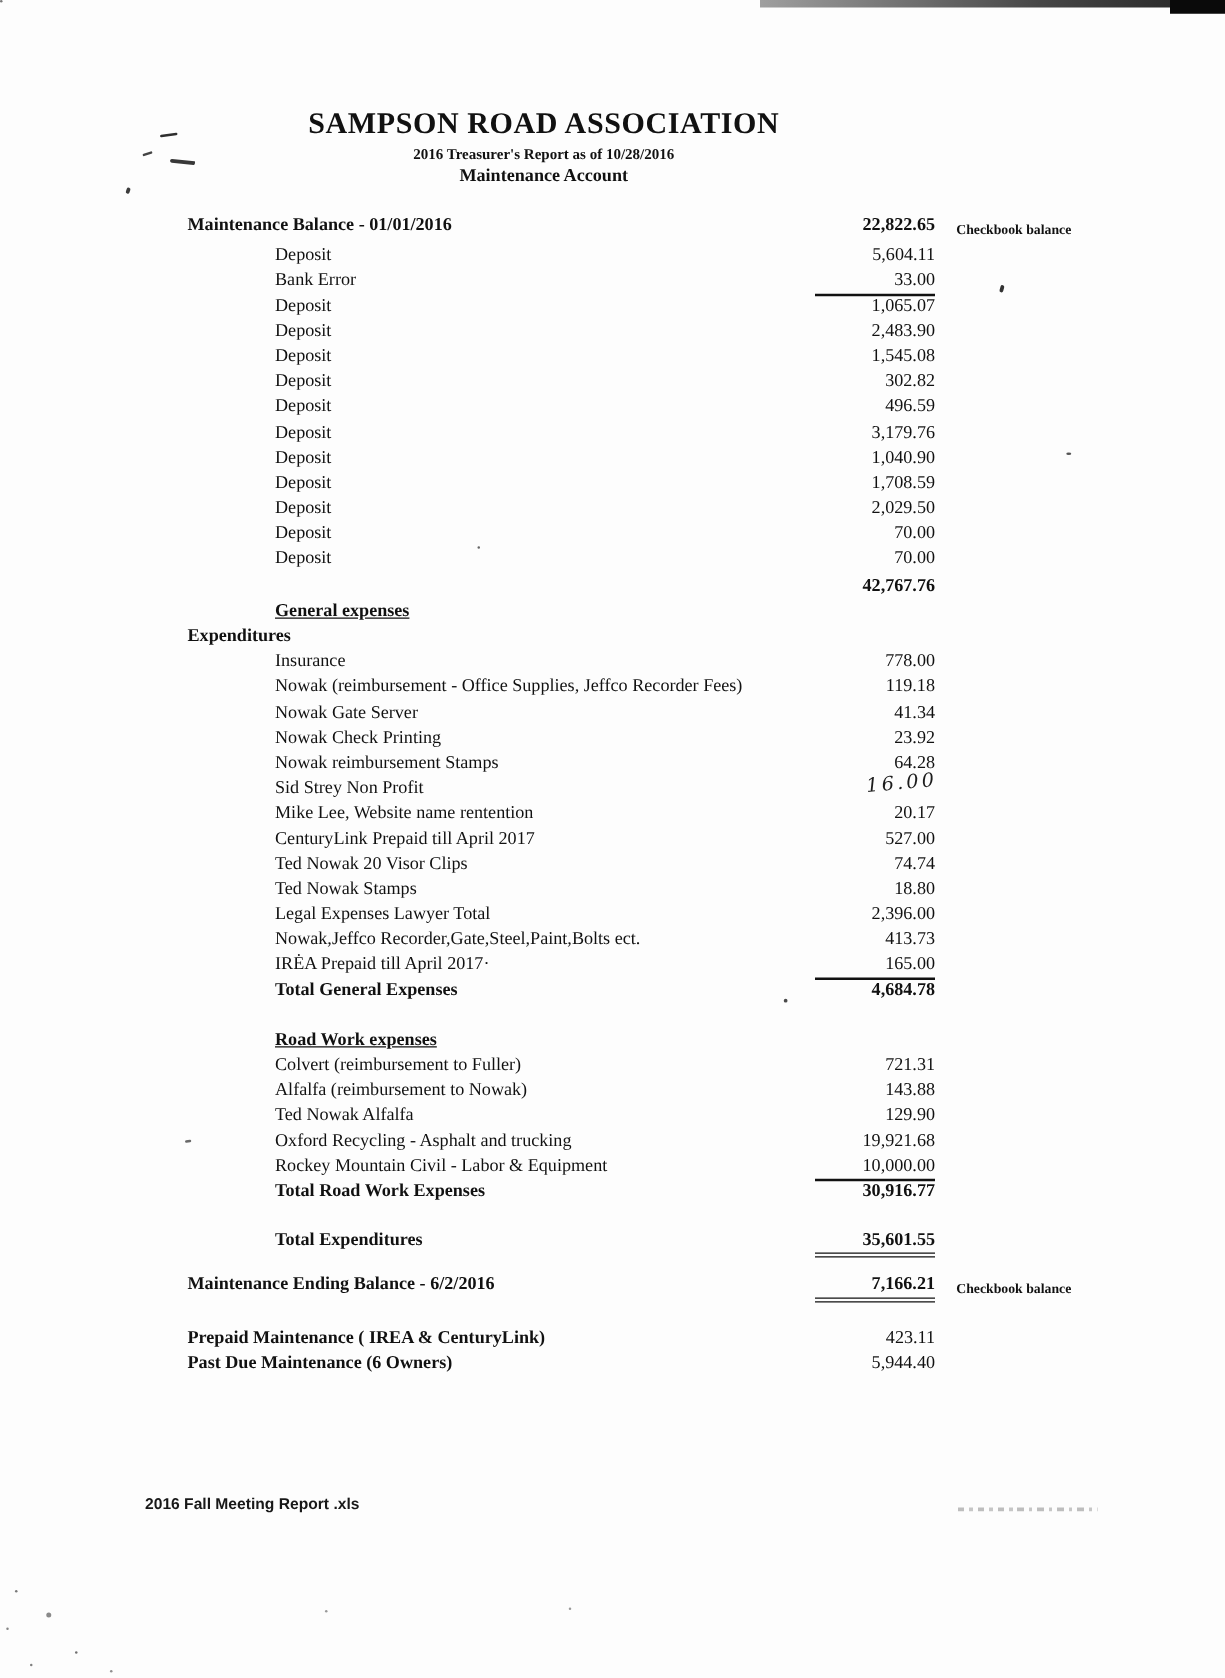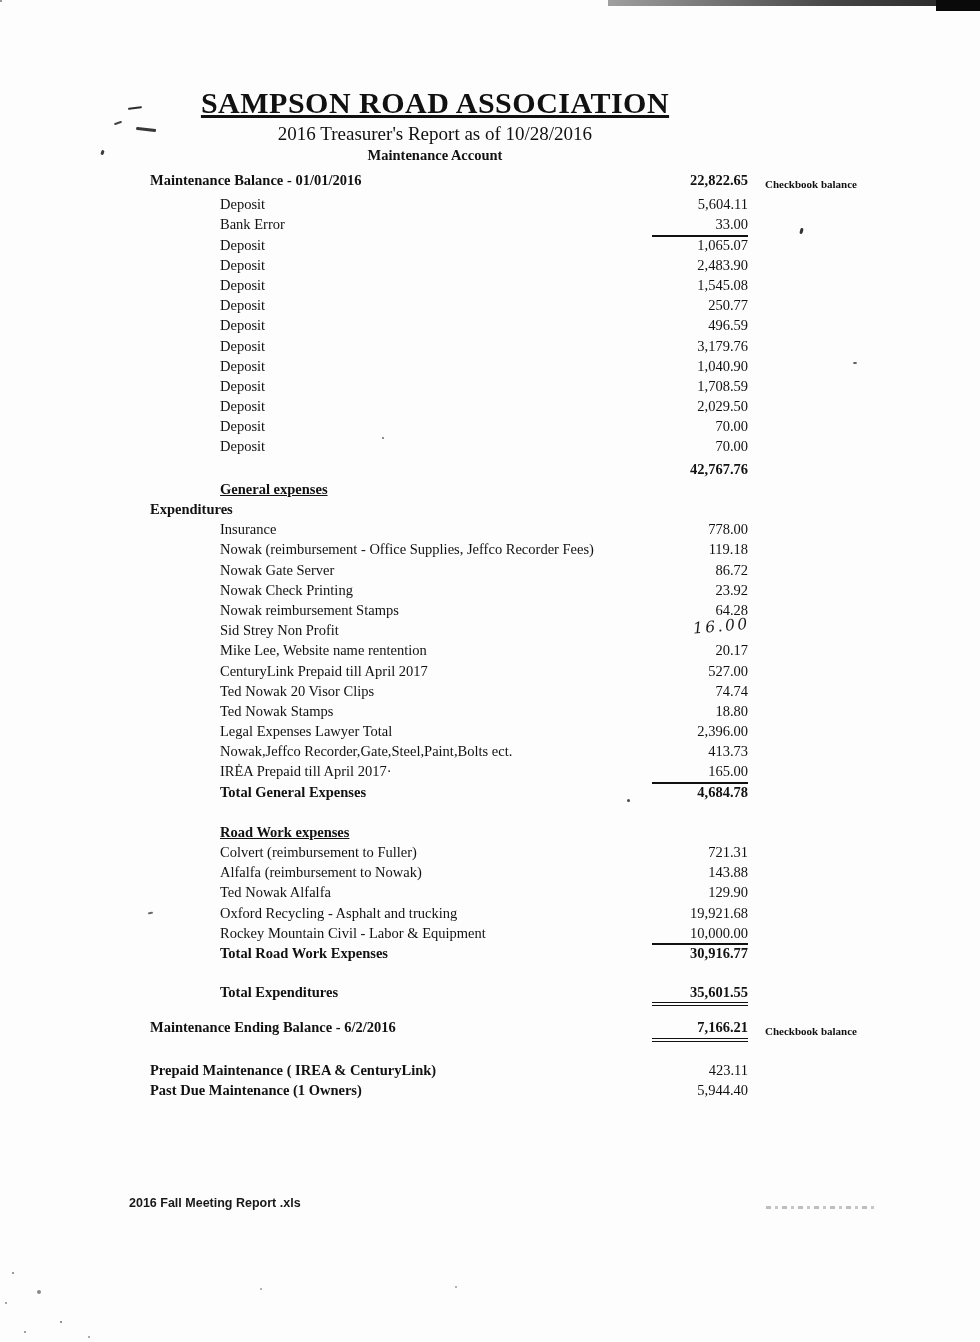--- a/index.html
+++ b/index.html
@@ -8,22 +8,22 @@
   body {
     position:relative; width:980px; height:1342px;
     background:var(--paper); overflow:hidden;
     font-family:"Liberation Serif","DejaVu Serif",serif;
     color:var(--ink);
   }
   .page { position:absolute; inset:0; }
 
   
   .hdr { position:absolute; top:86px; left:0; width:870px; text-align:center; }
-  .hdr .title { font-size:30px; font-weight:bold; letter-spacing:.5px;text-decoration:underline; }
-  .hdr .sub   { font-size:19px; font-weight:normal; margin-top:3px; }
+  .hdr .title { font-size:24px; font-weight:bold; letter-spacing:.5px; }
+  .hdr .sub   { font-size:12px; font-weight:bold; margin-top:3px; }
   .hdr .sub2  { font-size:14.5px; font-weight:bold; margin-top:2px;text-align:center; }
 
   
   .rows { position:absolute; top:170px; left:0; width:780px; }
   .row { position:relative; height:20.2px; font-size:14.5px; line-height:20.2px; }
   .lbl { position:absolute; top:0; white-space:nowrap; }
   .row.ind0 .lbl { left:150px; }
   .row.ind1 .lbl { left:220px; }
   .lbl.b { font-weight:bold; }
   .lbl.ul { text-decoration:underline; }
@@ -32,21 +32,21 @@
   .val.u { border-bottom:2px solid var(--ink); }
   .val.du { border-bottom:4px double var(--ink); }
   .val.hand {
     font-family:"DejaVu Serif",serif; font-style:italic; font-size:15.5px;
     letter-spacing:2.5px; transform:rotate(-5deg) translate(2px,-2px); color:#1c1c1c;
   }
   .note { position:absolute; top:4px; left:765px; font-size:11px; font-weight:bold; white-space:nowrap; }
 
   
   .ftr {
-    position:absolute; top:1196px; left:129px;
+    position:absolute; top:1196px; left:116px;
     font-family:"Liberation Sans","DejaVu Sans",sans-serif;
     font-weight:bold; font-size:12.5px; color:#181818;
   }
 
   
   .art { position:absolute; pointer-events:none; }
   .a-topband { left:608px; top:0; width:372px; height:6px;
     background:linear-gradient(90deg, rgba(45,45,45,.45), rgba(25,25,25,.8) 60%, rgba(10,10,10,.9)); }
   .a-corner { left:936px; top:0; width:44px; height:11px; background:#0a0a0a; }
   .a-p1 { left:128px; top:107px; width:14px; height:2px; background:#2e2e2e; transform:rotate(-8deg); border-radius:2px; }
@@ -97,21 +97,21 @@
       <div class="row ind1">
         <span class="lbl">Deposit</span>
         <span class="val">2,483.90</span>
       </div>
       <div class="row ind1">
         <span class="lbl">Deposit</span>
         <span class="val">1,545.08</span>
       </div>
       <div class="row ind1">
         <span class="lbl">Deposit</span>
-        <span class="val">250.77</span>
+        <span class="val">302.82</span>
       </div>
       <div class="row ind1">
         <span class="lbl">Deposit</span>
         <span class="val">496.59</span>
       </div>
       <div class="row ind1">
         <span class="lbl">Deposit</span>
         <span class="val">3,179.76</span>
       </div>
       <div class="row ind1">
@@ -147,21 +147,21 @@
       <div class="row ind1">
         <span class="lbl">Insurance</span>
         <span class="val">778.00</span>
       </div>
       <div class="row ind1">
         <span class="lbl">Nowak (reimbursement - Office Supplies, Jeffco Recorder Fees)</span>
         <span class="val">119.18</span>
       </div>
       <div class="row ind1">
         <span class="lbl">Nowak Gate Server</span>
-        <span class="val">86.72</span>
+        <span class="val">41.34</span>
       </div>
       <div class="row ind1">
         <span class="lbl">Nowak Check Printing</span>
         <span class="val">23.92</span>
       </div>
       <div class="row ind1">
         <span class="lbl">Nowak reimbursement Stamps</span>
         <span class="val">64.28</span>
       </div>
       <div class="row ind1">
@@ -234,21 +234,21 @@
       <div class="row ind0" style="margin-top: 15px;">
         <span class="lbl b">Maintenance Ending Balance - 6/2/2016</span>
         <span class="val b du">7,166.21</span>
         <span class="note">Checkbook balance</span>
       </div>
       <div class="row ind0" style="margin-top: 22px;">
         <span class="lbl b">Prepaid Maintenance ( IREA &amp; CenturyLink)</span>
         <span class="val">423.11</span>
       </div>
       <div class="row ind0">
-        <span class="lbl b">Past Due Maintenance (1 Owners)</span>
+        <span class="lbl b">Past Due Maintenance (6 Owners)</span>
         <span class="val">5,944.40</span>
       </div>
     </div>
 
   <div class="ftr">2016 Fall Meeting Report .xls</div>
 
   <div class="art a-topband"></div>
   <div class="art a-corner"></div>
   <div class="art a-p1"></div>
   <div class="art a-p2"></div>

